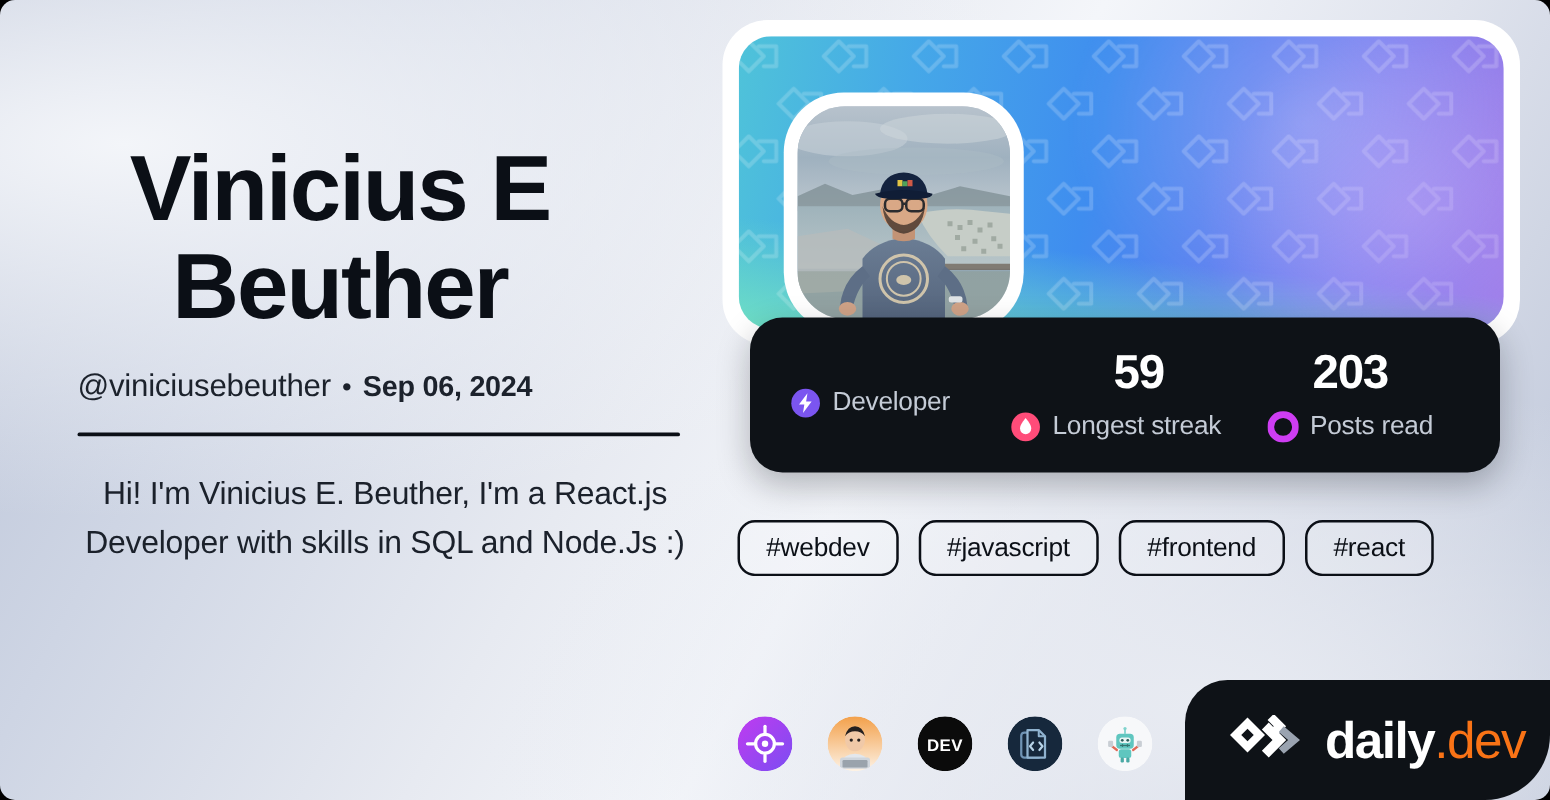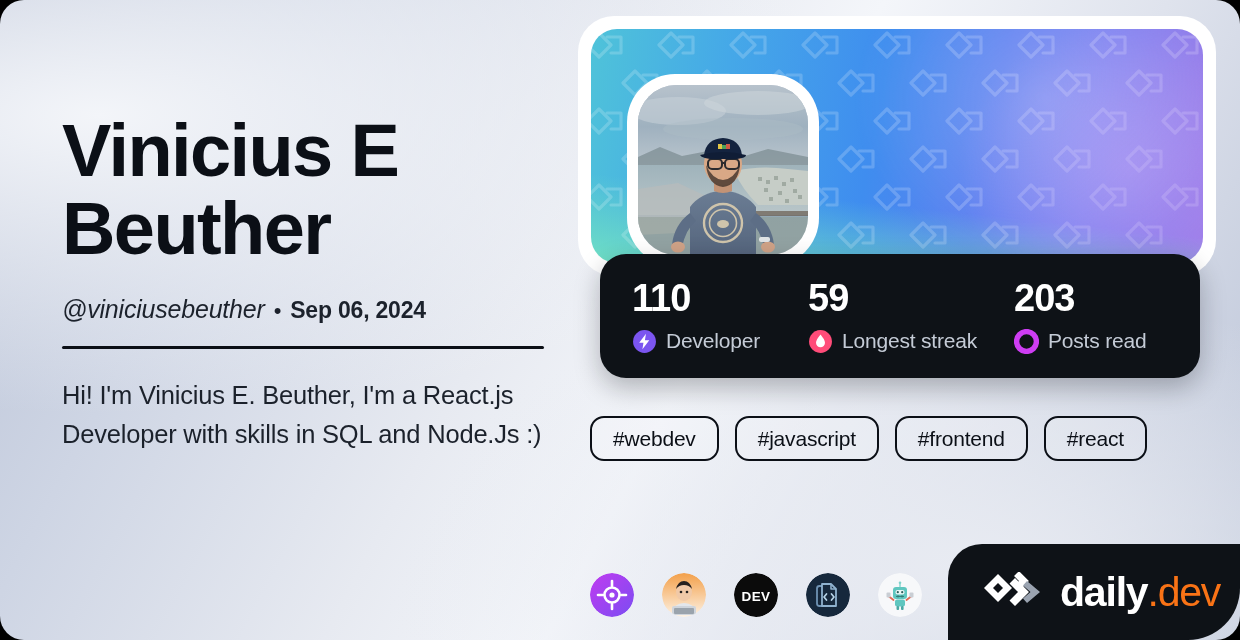--- a/index.html
+++ b/index.html
@@ -3,38 +3,39 @@
 <meta charset="utf-8">
 <style>
   * { margin:0; padding:0; box-sizing:border-box; }
   html, body {
     width:1240px; height:640px; background:#000; overflow:hidden;
     font-family:"Liberation Sans", sans-serif;
   }
 
   
   #card {
-    position:relative; width:1240px; height:640px; border-radius:24px; overflow:hidden;
+    position:relative; width:1240px; height:640px; border-radius:12px; overflow:hidden;
     background:
       radial-gradient(120% 90% at 8% 18%, #f3f5f9 0%, rgba(243,245,249,0) 52%),
       radial-gradient(80% 70% at 78% 88%, #e8ebf2 0%, rgba(232,235,242,0) 60%),
       linear-gradient(118deg,#b9c2d6 0%,#ced5e4 20%,#e7eaf1 42%,#f4f6fa 56%,#dfe3ed 74%,#b9c2d6 100%);
+    text-align: center;
   }
 
   
   #left { position:absolute; left:62px; top:112px; width:500px; }
   #name {
     font-size:74px; line-height:1.06; font-weight:700; color:#0b0f16;
     letter-spacing:-1.6px; width:420px;
   }
   #handleline {
     margin-top:26px; font-size:25px; color:#1c222c; letter-spacing:-0.2px;
     display:flex; align-items:baseline; gap:9px; white-space:nowrap;
   }
-  #handle { font-weight:400;font-style:italic; }
+  #handle { font-weight:400; }
   .dot-sep { font-size:22px; color:#1c222c; }
   #joined { font-weight:700; font-size:23px; }
   #divider { margin-top:22px; width:482px; height:3px; background:#0b0f16; border-radius:2px; }
   #bio {
     margin-top:27px; width:492px; font-size:25.5px; line-height:1.55;
     color:#1b212b; letter-spacing:-0.2px;
   }
 
   
   #right { position:absolute; left:578px; top:16px; width:640px; }
@@ -300,21 +301,20 @@
               </g>
             </svg>
           </div>
         </div>
       </div>
     </div>
 
     <div id="stats">
 
       <div class="stat">
-        <div class="stat-value">110</div>
         <div class="stat-row">
           <svg class="stat-ic" viewBox="0 0 24 24">
             <circle cx="12" cy="12" r="11" fill="#7B55F0"></circle>
             <path d="M13.4 4.5 L6.9 13.1 h4.1 l-1 6.4 l6.6 -8.8 h-4.2 z" fill="#ffffff"></path>
           </svg>
           <span class="stat-label">Developer</span>
         </div>
       </div>
 
       <div class="stat">

